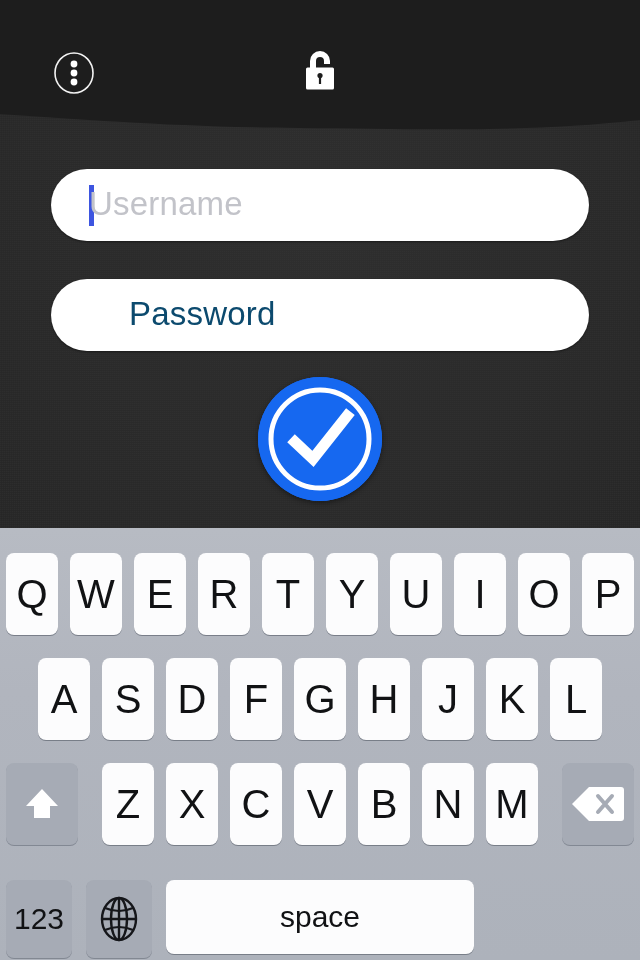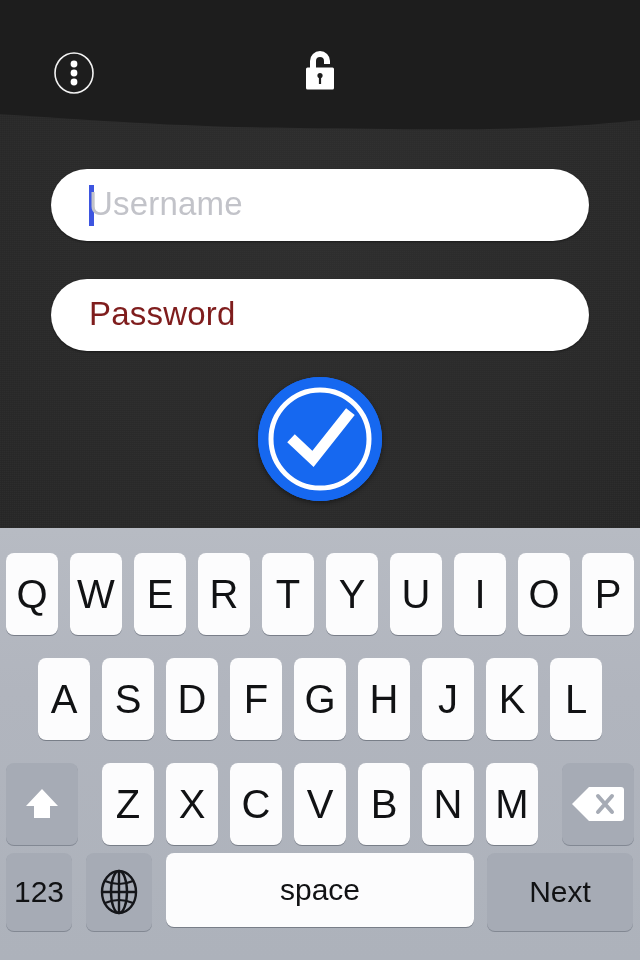--- a/index.html
+++ b/index.html
@@ -101,21 +101,21 @@
     position: absolute;
     left: 38px;
     top: 50%;
     transform: translateY(-52%);
     font-size: 33px;
     color: #c2c3c9;
     letter-spacing: 0.2px;
     white-space: nowrap;
     user-select: none;
   }
-  #password-field .placeholder { color: #7f1d1d; }
+  #password-field .placeholder { color: #0c4a6e; margin-left: 40px; }
 
   
   .submit-button {
     position: absolute;
     left: 258px;
     top: 377px;
     width: 124px;
     height: 124px;
     border-radius: 50%;
     background: #1668f0;
@@ -138,21 +138,21 @@
   }
   .kb-row {
     position: absolute;
     left: 0;
     width: 640px;
     display: flex;
   }
   #kb-row-1 { top: 25px;  height: 82px; }
   #kb-row-2 { top: 130px; height: 82px; }
   #kb-row-3 { top: 235px; height: 82px; }
-  #kb-row-4 { top: 325px; height: 78px; }
+  #kb-row-4 { top: 352px; height: 78px; }
 
   .key {
     position: absolute;
     box-sizing: border-box;
     border-radius: 8px;
     display: flex;
     align-items: center;
     justify-content: center;
     font-size: 38px;
     color: #111214;
@@ -334,19 +334,16 @@
               <line x1="6" y1="24" x2="40" y2="24" stroke="#15161a" stroke-width="2.4"></line>
               <path d="M9 13 Q23 19 37 13" fill="none" stroke="#15161a" stroke-width="2.2"></path>
               <path d="M9 35 Q23 29 37 35" fill="none" stroke="#15161a" stroke-width="2.2"></path>
               <line x1="23" y1="3" x2="23" y2="45" stroke="#15161a" stroke-width="2.4"></line>
             </svg>
           </span>
         </div>
         <div class="key func " style="left: 166px; width: 308px; height: 74px;">
           <span>space</span>
         </div>
-        <div class="key func gray" style="left: 487px; width: 146px; height: 78px;">
-          <span>Next</span>
-        </div>
       </div>
   </div>
 
 </div>
 
 </body></html>

